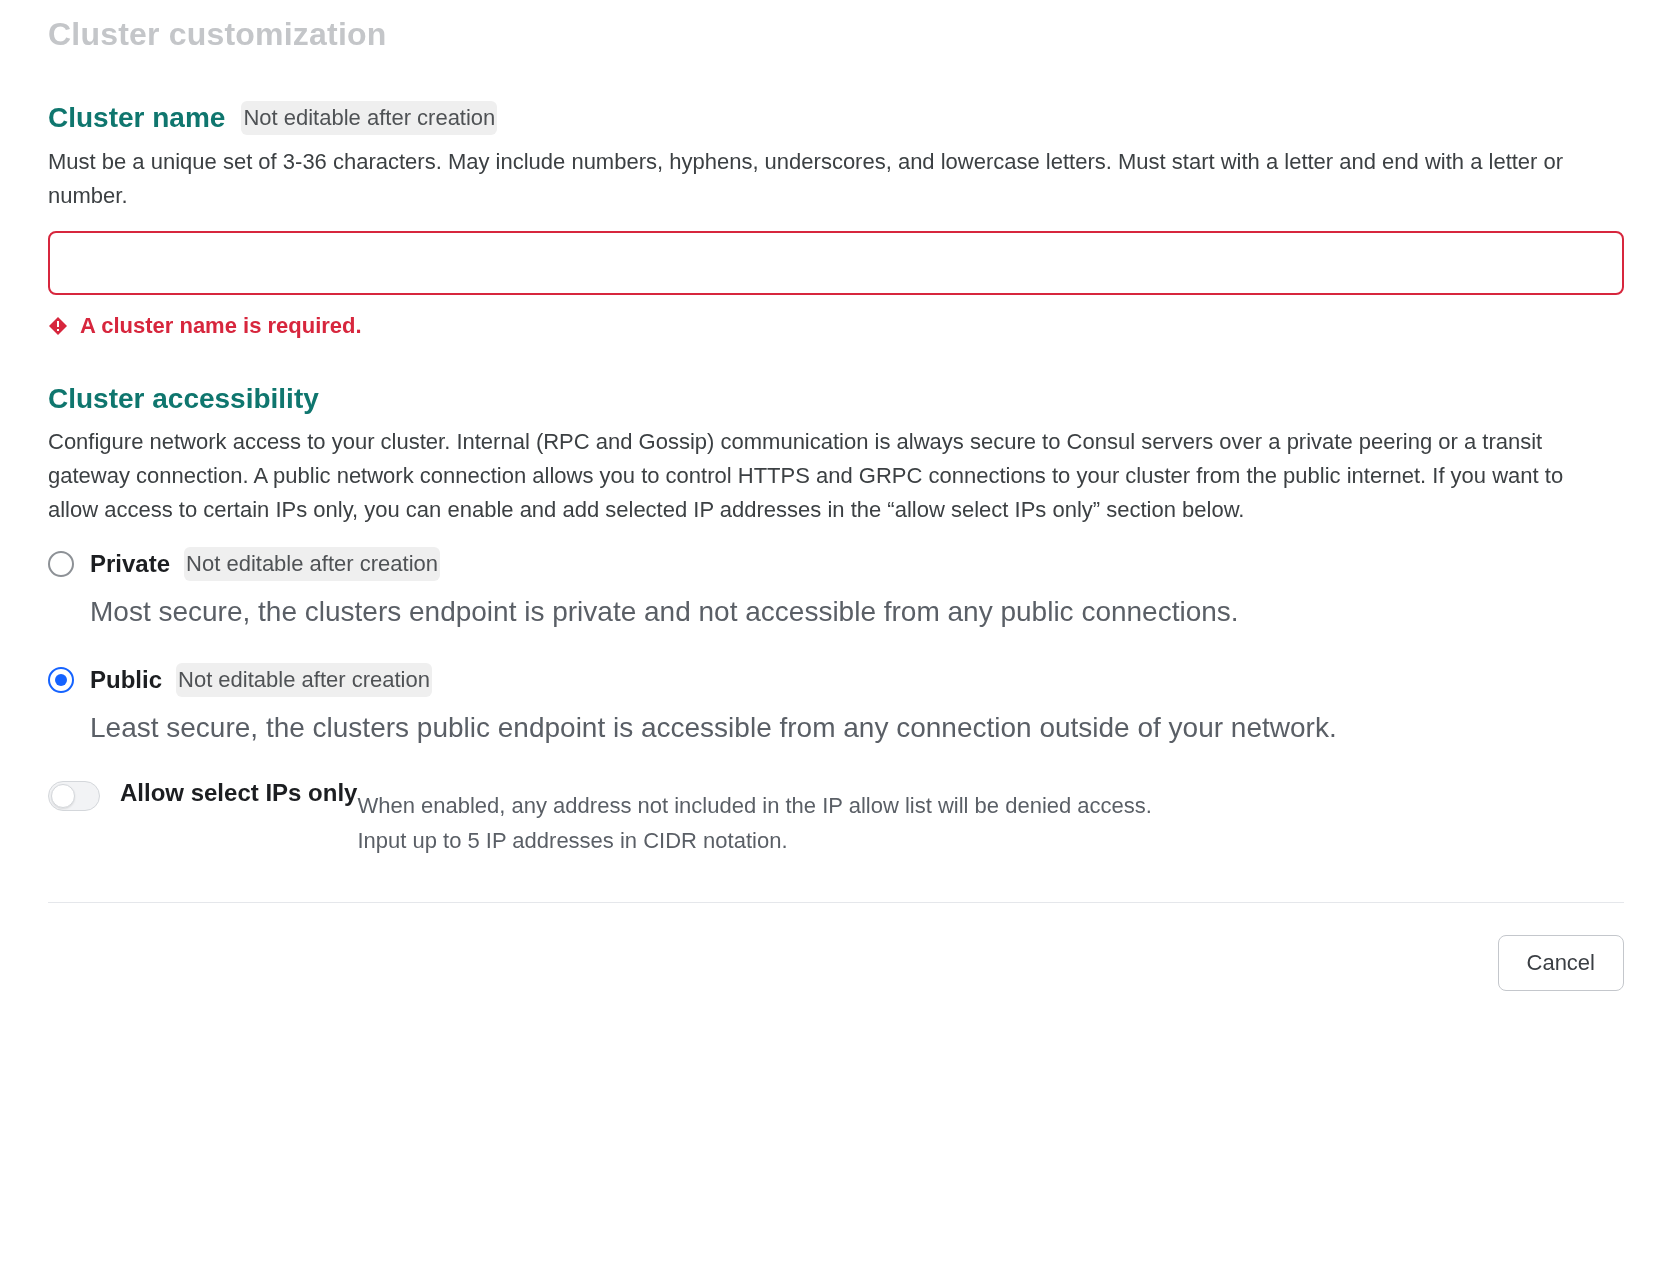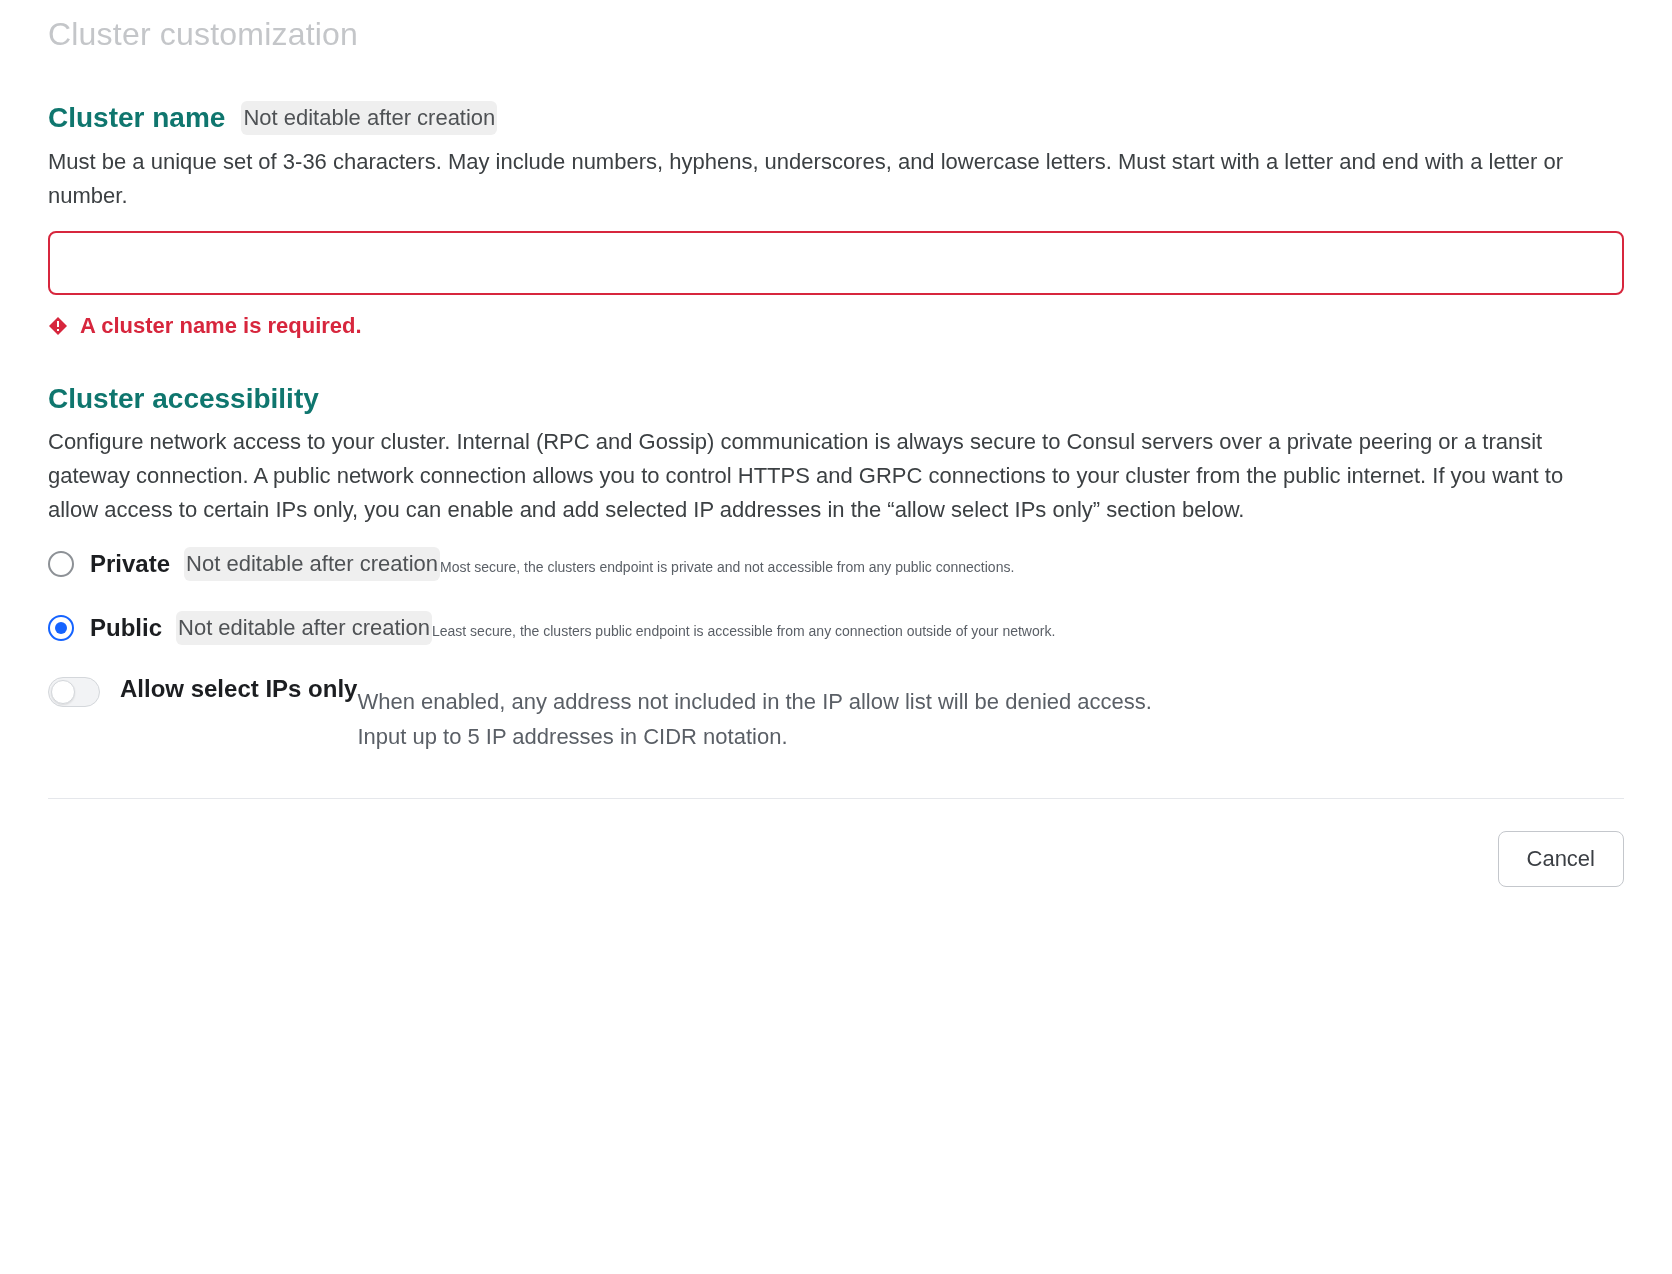--- a/index.html
+++ b/index.html
@@ -1,34 +1,34 @@
 <!DOCTYPE html>
 <html><head>
 <meta charset="utf-8">
 <style>
   html,body{margin:0;padding:0;background:#fff;font-family:-apple-system,BlinkMacSystemFont,"Segoe UI",Helvetica,Arial,sans-serif;color:#1c1e21;}
   .page{width:1672px;min-height:1274px;box-sizing:border-box;padding:0 48px 60px 48px;}
-  .page-title{font-size:32px;font-weight:400;color:#c4c6c9;margin:16px 0 48px 0;letter-spacing:.2px;}
+  .page-title{font-size:32px;font-weight:700;color:#c4c6c9;margin:16px 0 48px 0;letter-spacing:.2px;}
   .section{margin-bottom:44px;}
   .row-label{display:flex;align-items:center;gap:16px;margin-bottom:10px;}
   .label-strong{font-size:28px;font-weight:700;color:#0f766e;}
   .pill{display:inline-block;background:#efefef;color:#4f5255;border-radius:6px;padding:6px 2px;font-size:22px;line-height:1;}
   .help{font-size:22px;line-height:1.55;color:#3c4043;margin:6px 0 18px 0;max-width:1540px;}
   .input-error{width:100%;box-sizing:border-box;height:64px;border:2px solid #d7263d;border-radius:8px;background:#fff;color:#1c1e21;font-size:22px;padding:0 18px;}
   .err-row{display:flex;align-items:center;gap:12px;margin-top:18px;}
   .err-text{color:#d7263d;font-size:22px;font-weight:600;}
   .err-icon svg{display:block;}
   .radio-block{display:flex;align-items:flex-start;gap:16px;margin:20px 0 10px 0;}
   .radio-outer{width:22px;height:22px;border-radius:50%;border:2px solid #8d9196;background:#fff;display:flex;align-items:center;justify-content:center;flex:0 0 auto;margin-top:4px;}
   .radio-outer.selected{border-color:#1563ff;}
   .radio-inner{width:12px;height:12px;border-radius:50%;background:#1563ff;}
   .option-head{display:flex;align-items:center;gap:14px;}
   .option-title{font-size:24px;font-weight:700;color:#1c1e21;}
-  .option-desc{font-size:14px;color:#5a5f66;margin:10px 0 0 0;line-height:1.5;}
-  .option-body{display:flex;flex-direction:row;}
+  .option-desc{font-size:28px;color:#5a5f66;margin:10px 0 0 0;line-height:1.5;}
+  .option-body{display:flex;flex-direction:column;}
   .indent{margin-left:0;}
   .options-container{margin-top:18px;}
   .option-group{margin-bottom:30px;}
   .toggle-row{display:flex;align-items:flex-start;gap:20px;margin-top:10px;}
   .toggle{width:50px;height:28px;border-radius:999px;background:#f2f3f5;border:1px solid #d4d7db;position:relative;flex:0 0 auto;margin-top:2px;}
   .toggle-knob{position:absolute;left:2px;top:2px;width:22px;height:22px;border-radius:50%;background:#fff;border:1px solid #d4d7db;box-shadow:0 1px 2px rgba(0,0,0,.1);} 
   .toggle-body{display:flex;flex-direction:row;}
   .toggle-title{font-size:24px;font-weight:700;color:#1c1e21;}
   .toggle-desc{font-size:22px;color:#5a5f66;margin-top:10px;line-height:1.55;}
   .divider{border:none;border-top:1px solid #e5e7eb;margin:42px 0 32px 0;}

